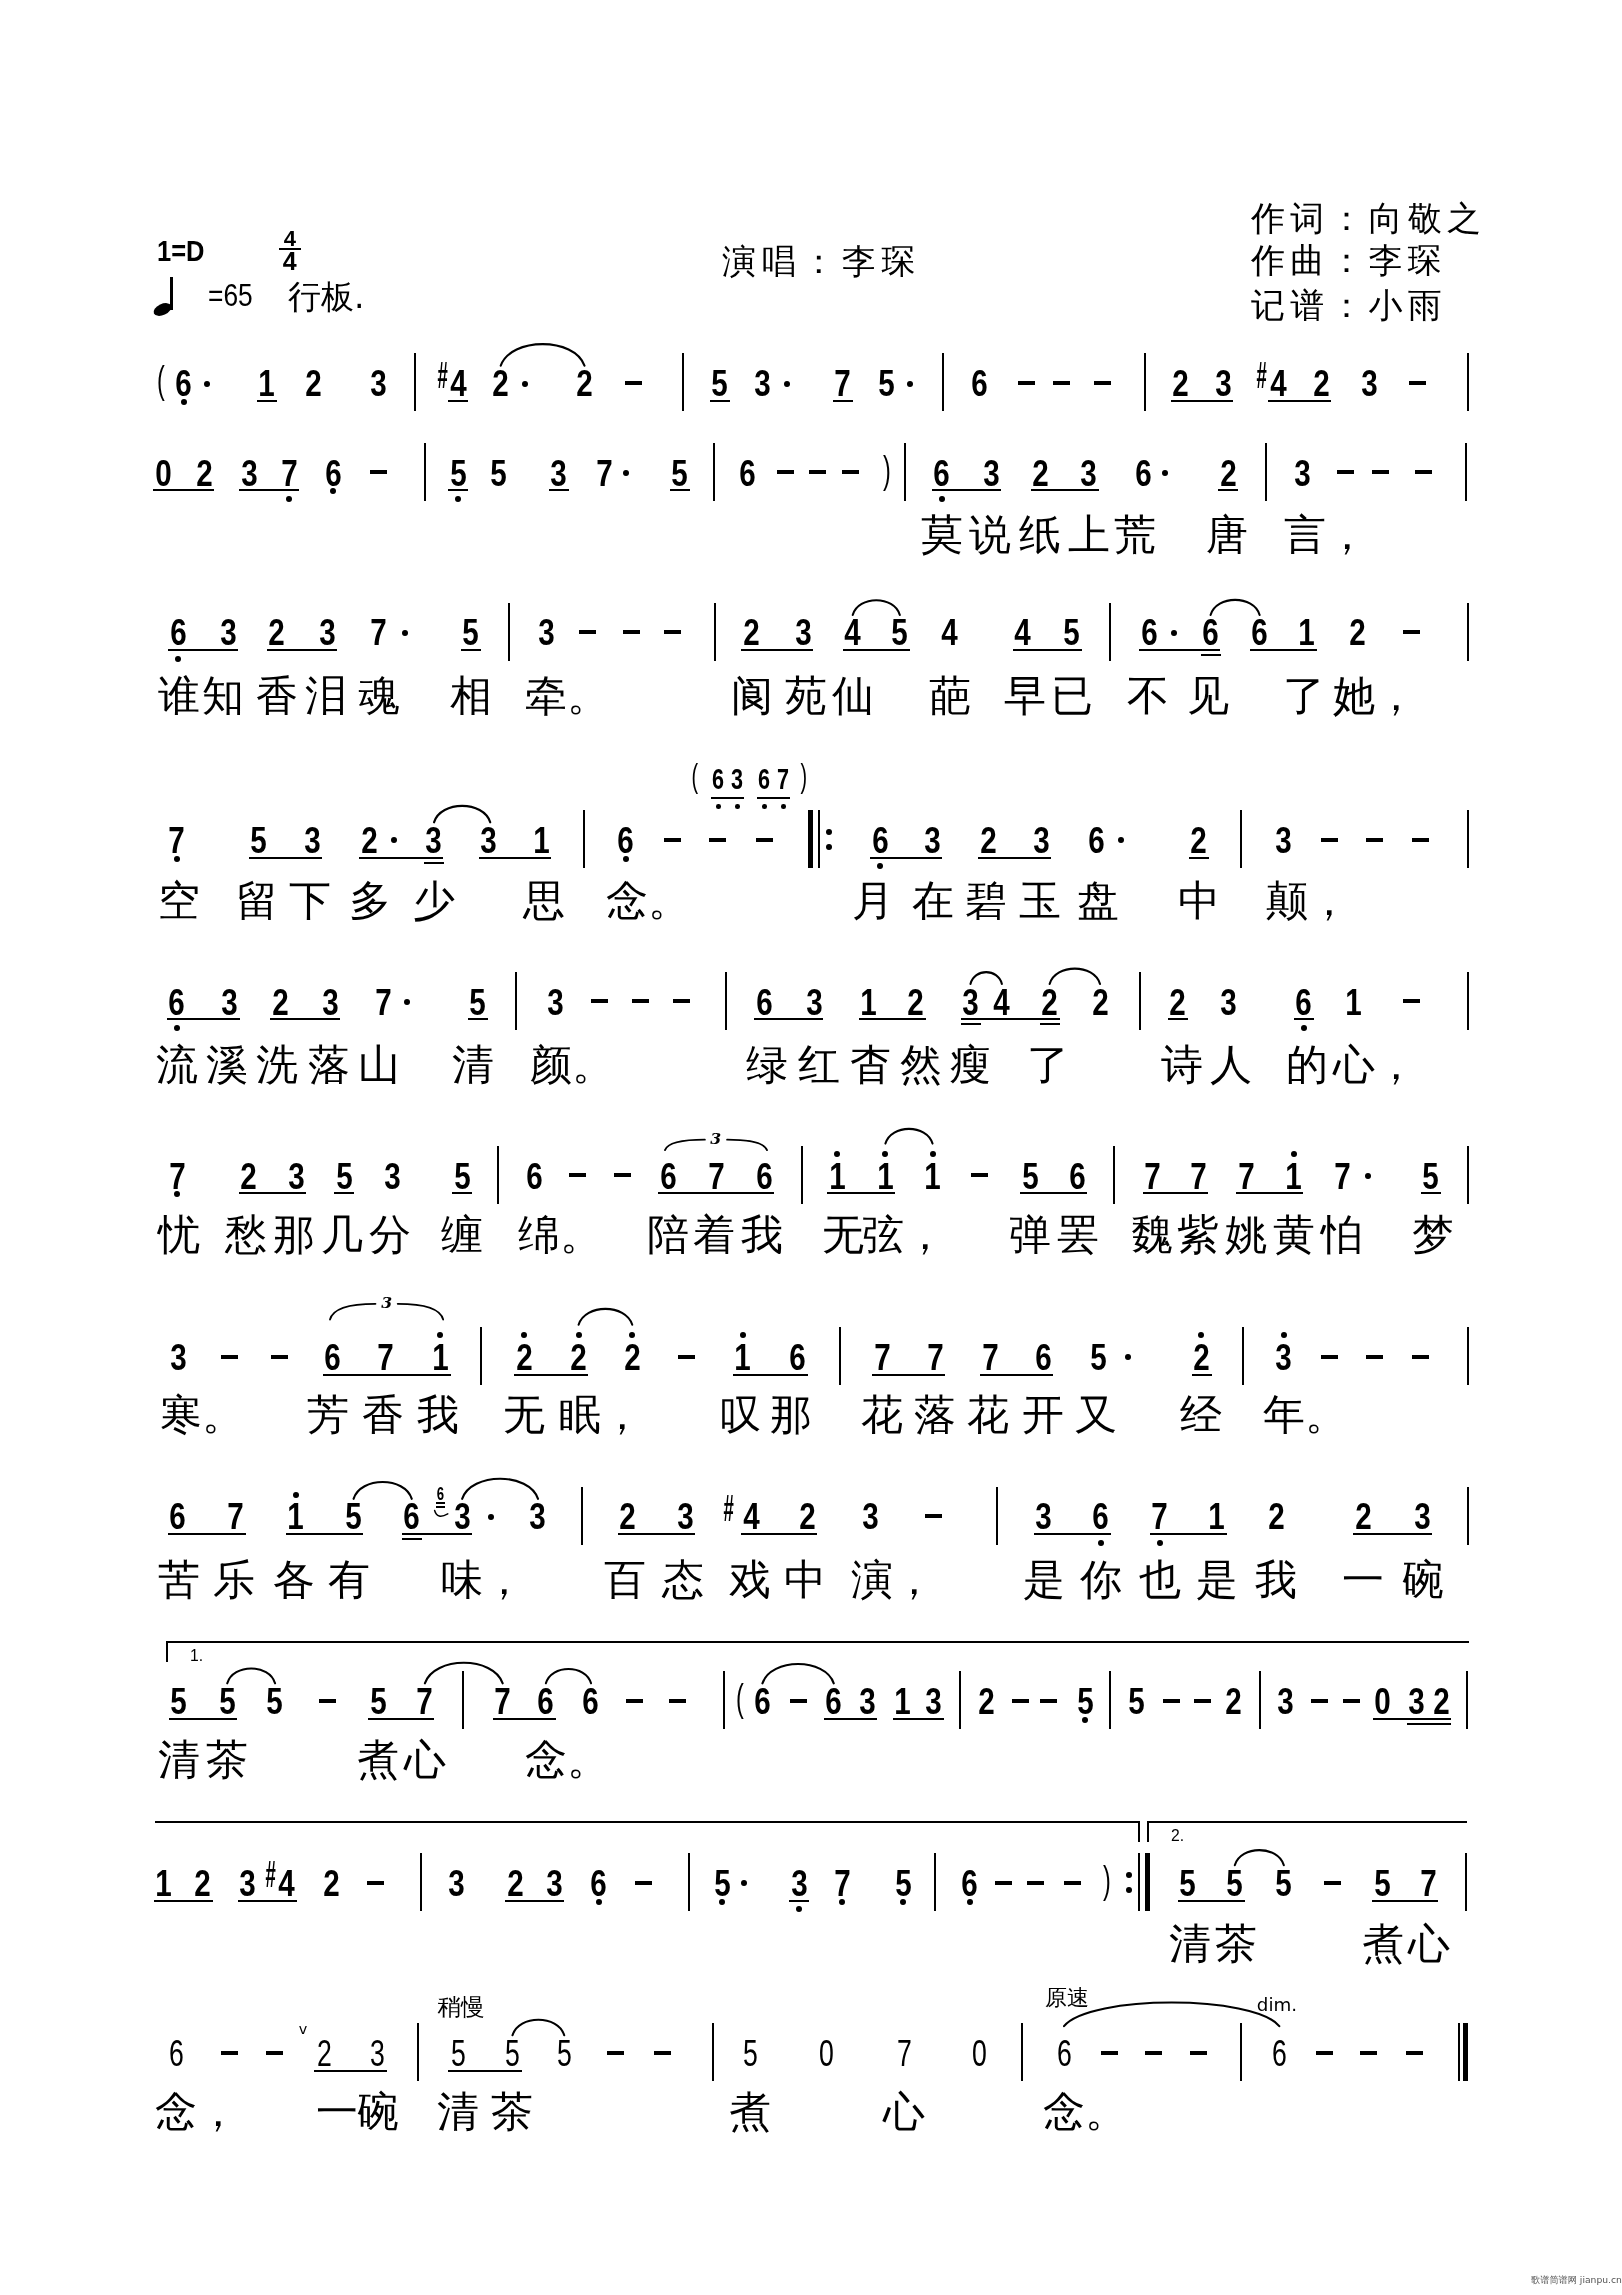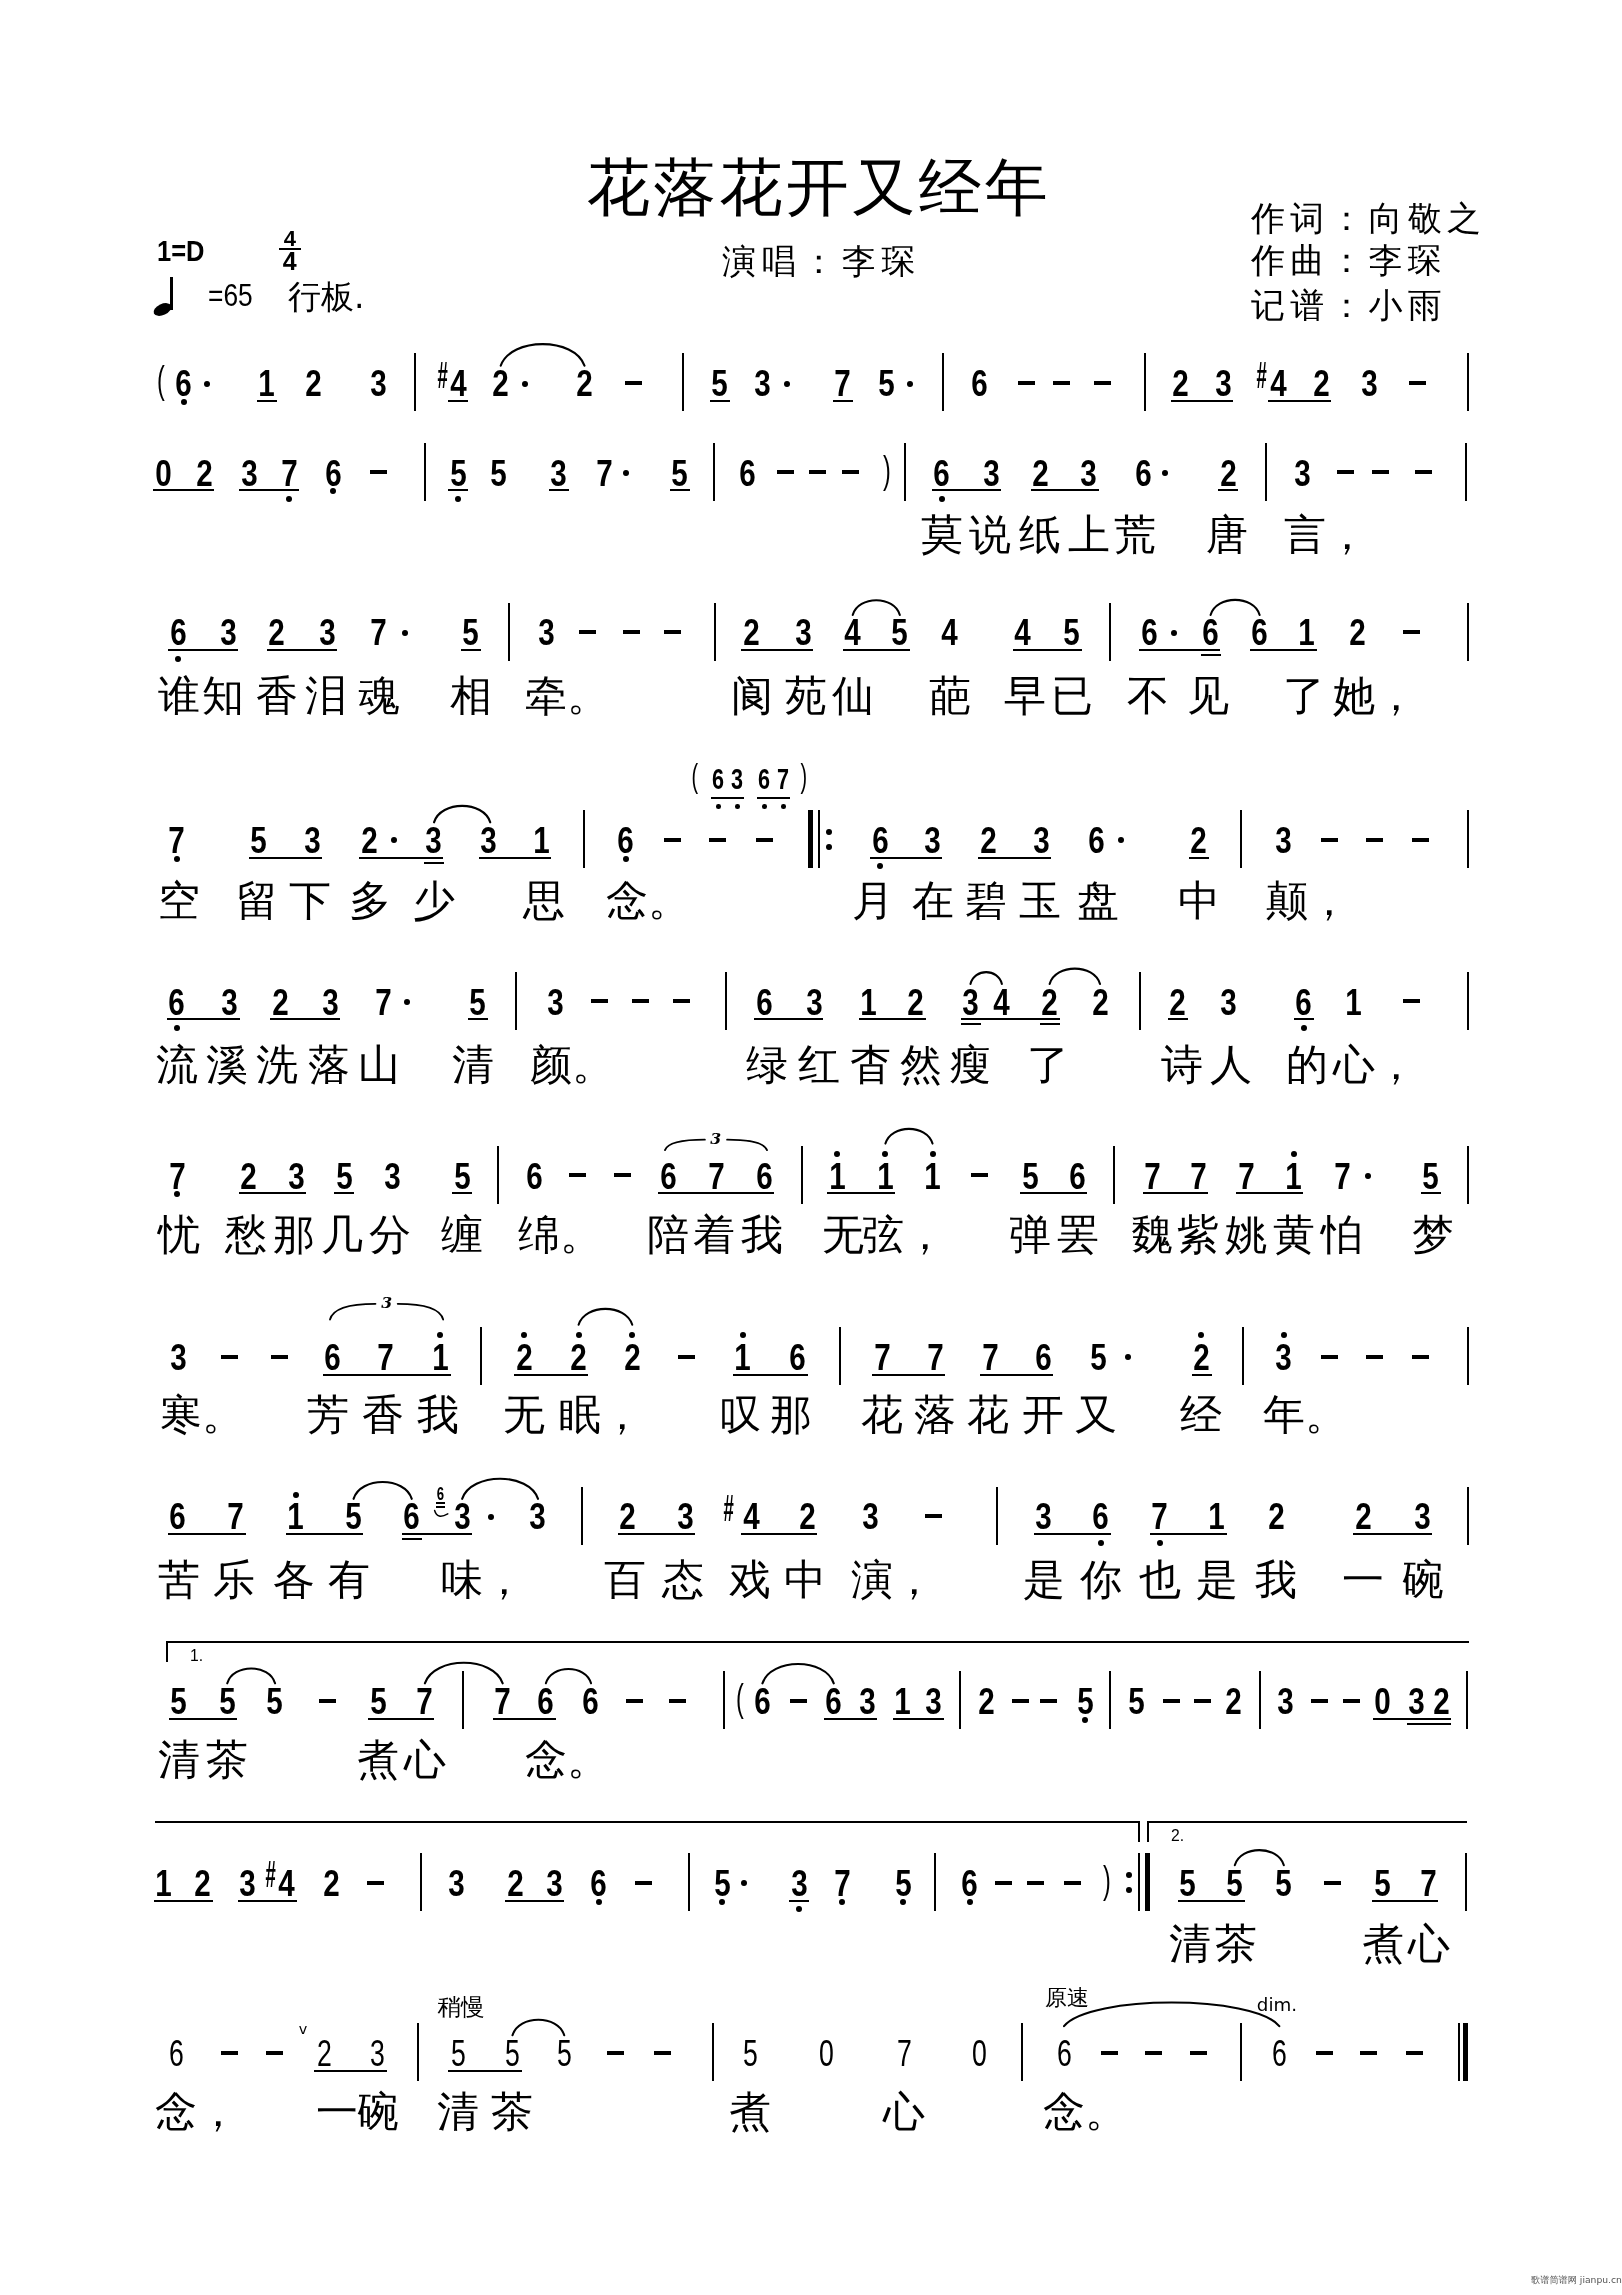--- a/index.html
+++ b/index.html
@@ -54,21 +54,20 @@
       <path d="M664 2309 Q668 2323 684 2314" fill="none" stroke="#000" stroke-width="2.4" stroke-linecap="round"></path>
       <path d="M347 2573 C355.76 2542.75 411.24 2542.75 420 2573" fill="none" stroke="#000" stroke-width="3.2" stroke-linecap="round"></path>
       <path d="M649 2573 C663.28 2531.25 753.72 2531.25 768 2573" fill="none" stroke="#000" stroke-width="3.2" stroke-linecap="round"></path>
       <path d="M834 2573 C842.28 2543.75 894.72 2543.75 903 2573" fill="none" stroke="#000" stroke-width="3.2" stroke-linecap="round"></path>
       <path d="M1165 2573 C1178.08 2533.75 1260.92 2533.75 1274 2573" fill="none" stroke="#000" stroke-width="3.2" stroke-linecap="round"></path>
       <path d="M1887 2851 C1896 2820.25 1953 2820.25 1962 2851" fill="none" stroke="#000" stroke-width="3.2" stroke-linecap="round"></path>
       <path d="M783 3111 C792.48 3079.25 852.52 3079.25 862 3111" fill="none" stroke="#000" stroke-width="3.2" stroke-linecap="round"></path>
       <path d="M1626 3097 C1665.48 3049 1915.52 3049 1955 3097" fill="none" stroke="#000" stroke-width="3.2" stroke-linecap="round"></path>
     </svg>
 
-  <div class="hdr title">花落花开又经年</div>
 
   <div class="hdr key">1=D</div>
   <div class="hdr frac-top">4</div>
   <div class="frac-bar"></div>
   <div class="hdr frac-bot">4</div>
 
   <div>
     <div class="q-stem"></div>
     <div class="q-head"></div>
   </div>

